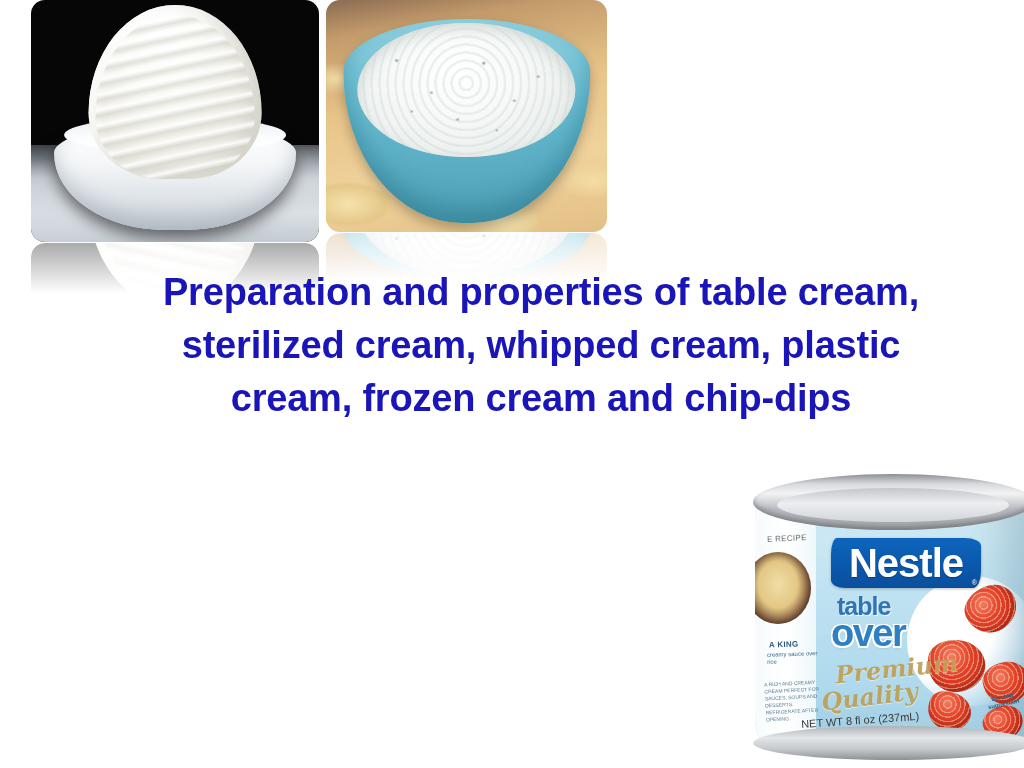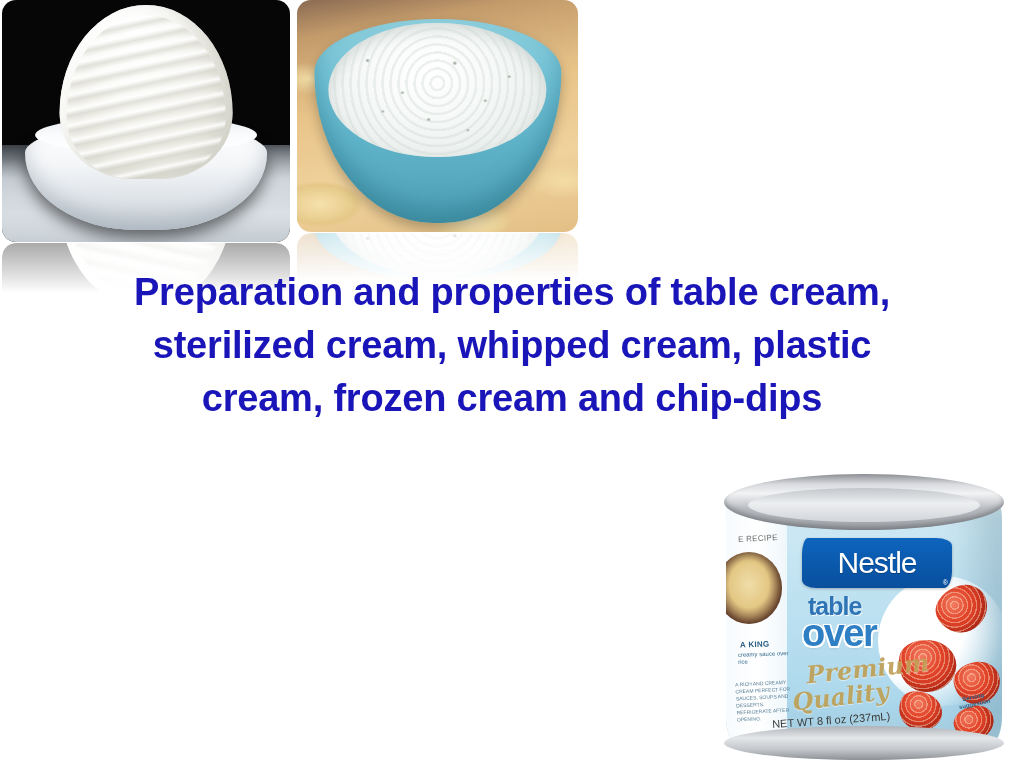--- a/index.html
+++ b/index.html
@@ -7,20 +7,21 @@
   html,body {
     width:1024px; height:768px;
     background:#ffffff;
     font-family:"Liberation Sans", sans-serif;
     overflow:hidden;
   }
   #slide {
     position:relative;
     width:832px; height:768px;
     background:#ffffff;
+    margin-left:29px;
   }
 
   
   .photo-wrap { position:absolute; }
   .photo {
     position:relative;
     width:100%; height:100%;
     border-radius:14px;
     overflow:hidden;
   }
@@ -195,21 +196,21 @@
     transform:rotate(-3deg);
   }
   .nestle-banner {
     position:absolute; left:76px; top:44px; width:150px; height:50px;
     background:linear-gradient(180deg,#0e65bd 0%, #0a58ac 55%, #0a4f9d 100%);
     border-radius:6px 16px 8px 14px / 16px 8px 16px 8px;
     box-shadow:0 1px 3px rgba(0,0,0,.25);
     display:flex; align-items:center; justify-content:center;
   }
   .nestle-word {
-    color:#ffffff; font-weight:normal; font-size:30px;
+    color:#ffffff; font-weight:bold; font-size:40px;
     letter-spacing:-1px;
     font-family:"Liberation Sans", sans-serif;
     text-shadow:0 1px 1px rgba(0,0,0,.25);
   }
   .nestle-reg {
     position:absolute; right:4px; bottom:2px;
     font-size:7px; color:#ffffff;
   }
   .table-word {
     position:absolute; left:82px; top:98px;

